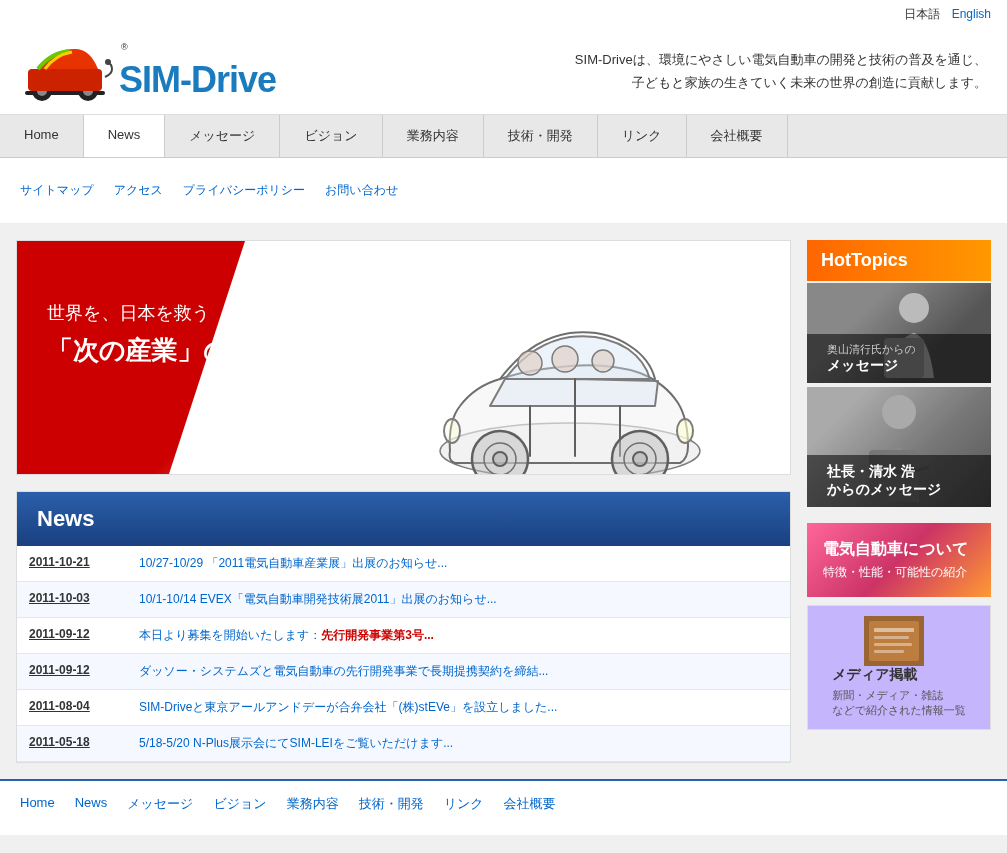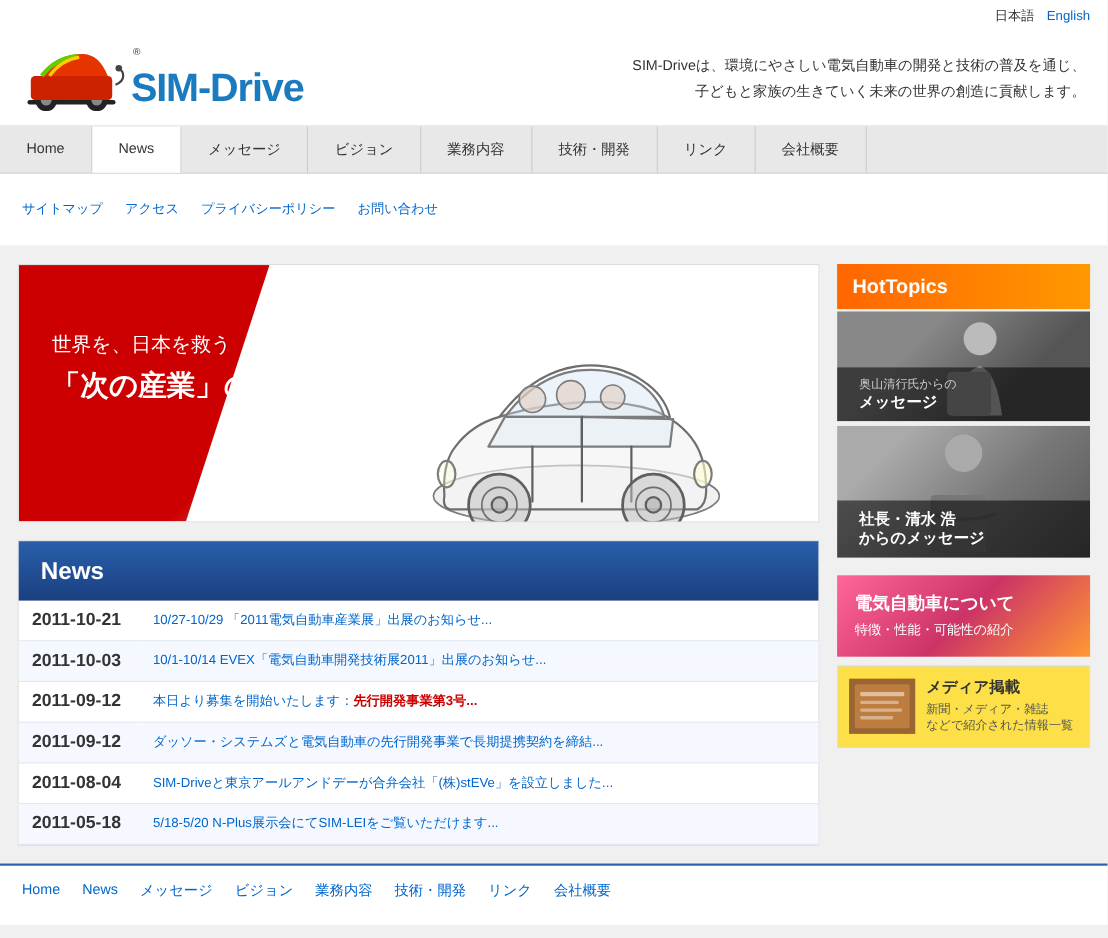--- a/index.html
+++ b/index.html
@@ -19,59 +19,59 @@
     .main-nav a { display: block; padding: 12px 24px; color: #333; text-decoration: none; font-size: 13px; border-right: 1px solid #ccc; }
     .main-nav a:hover, .main-nav a.active { background: #fff; }
     .main-nav a:first-child { border-left: none; }
 
     .sub-nav { background: #fff; padding: 24px 20px; display: flex; gap: 20px; border-bottom: 1px solid #eee; }
     .sub-nav a { color: #0066cc; text-decoration: none; font-size: 12px; }
 
     
     .content-wrapper { display: flex; gap: 0; padding: 16px; background: #f0f0f0; }
     .main-content { flex: 1; margin-right: 16px; }
-    .sidebar { width: 230px; flex-shrink: 0; }
+    .sidebar { width: 184px; flex-shrink: 0; }
 
     
     .hero { position: relative; width: 100%; height: 235px; background: #fff; overflow: hidden; border: 1px solid #ddd; margin-bottom: 16px; }
     .hero-red { position: absolute; left: 0; top: 0; width: 380px; height: 100%; background: linear-gradient(135deg, #cc0000 60%, transparent 100%); clip-path: polygon(0 0, 60% 0, 40% 100%, 0 100%); }
     .hero-text { position: absolute; left: 30px; top: 60px; color: #fff; z-index: 2; }
     .hero-text .line1 { font-size: 18px; margin-bottom: 8px; }
     .hero-text .line2 { font-size: 26px; font-weight: bold; }
     .hero-car { position: absolute; right: 60px; top: 40px; width: 320px; height: 240px; }
     
     .hero-car svg { width: 100%; height: 100%; }
 
     
     .news-section { background: #fff; border: 1px solid #ddd; }
     .news-header { background: linear-gradient(180deg, #2a5faa 0%, #1a4080 100%); padding: 14px 20px; }
     .news-header h2 { color: #fff; font-size: 22px; font-weight: bold; }
     .news-table { width: 100%; border-collapse: collapse; }
     .news-table tr { border-bottom: 1px solid #e0e8f0; }
     .news-table tr:nth-child(even) { background: #f5f8ff; }
     .news-table td { padding: 9px 12px; vertical-align: top; }
-    .news-table .date { color: #333; font-weight: bold; white-space: nowrap; width: 110px; font-size: 16px; }
+    .news-table .date { color: #333; font-weight: bold; white-space: nowrap; width: 110px; font-size: 12px; text-decoration: underline; }
     .news-table .news-text { color: #0066cc; font-size: 12px; }
     .news-table .news-text a { color: #0066cc; text-decoration: none; }
 
     
     .hot-topics-header { background: linear-gradient(90deg, #ff6600 0%, #ff9900 100%); padding: 10px 14px; margin-bottom: 2px; }
     .hot-topics-header h3 { color: #fff; font-size: 18px; font-weight: bold; }
 
     .sidebar-card { margin-bottom: 4px; position: relative; overflow: hidden; cursor: pointer; }
     .card-img-1 { width: 100%; height: 100px; background: linear-gradient(135deg, #888 30%, #555 70%); display: flex; align-items: center; justify-content: center; }
     .card-img-2 { width: 100%; height: 120px; background: linear-gradient(135deg, #aaa 20%, #777 60%, #555 100%); display: flex; align-items: center; justify-content: center; }
     .card-overlay { position: absolute; bottom: 0; left: 0; right: 0; background: rgba(0,0,0,0.55); padding: 8px 20px; color: #fff; }
     .card-overlay .subtitle { font-size: 11px; color: #ccc; }
     .card-overlay .title { font-size: 14px; font-weight: bold; }
     .ev-card { background: linear-gradient(135deg, #ff6699 0%, #cc3366 50%, #ff9933 100%); padding: 16px; margin-bottom: 8px; cursor: pointer; }
     .ev-card h3 { color: #fff; font-size: 16px; font-weight: bold; margin-bottom: 4px; }
     .ev-card p { color: #fff; font-size: 12px; }
 
-    .media-card { background: #fde047; border: 1px solid #ddd; display: flex; align-items: center; padding: 10px; cursor: pointer; }
+    .media-card { background: #c4b5fd; border: 1px solid #ddd; display: flex; align-items: center; padding: 10px; cursor: pointer; flex-direction: column; }
     .media-thumb { width: 60px; height: 50px; background: linear-gradient(135deg, #cc6600 20%, #885500 80%); flex-shrink: 0; margin-right: 10px; }
     .media-text h4 { font-size: 14px; color: #333; font-weight: bold; margin-bottom: 4px; }
     .media-text p { font-size: 11px; color: #555; line-height: 1.4; }
 
     
     .footer-nav { background: #fff; border-top: 2px solid #2a5faa; padding: 14px 20px; }
     .footer-nav-links { display: flex; gap: 20px; margin-bottom: 8px; flex-wrap: wrap; }
     .footer-nav-links a { color: #0066cc; text-decoration: none; font-size: 13px; }
   </style>
 </head>

